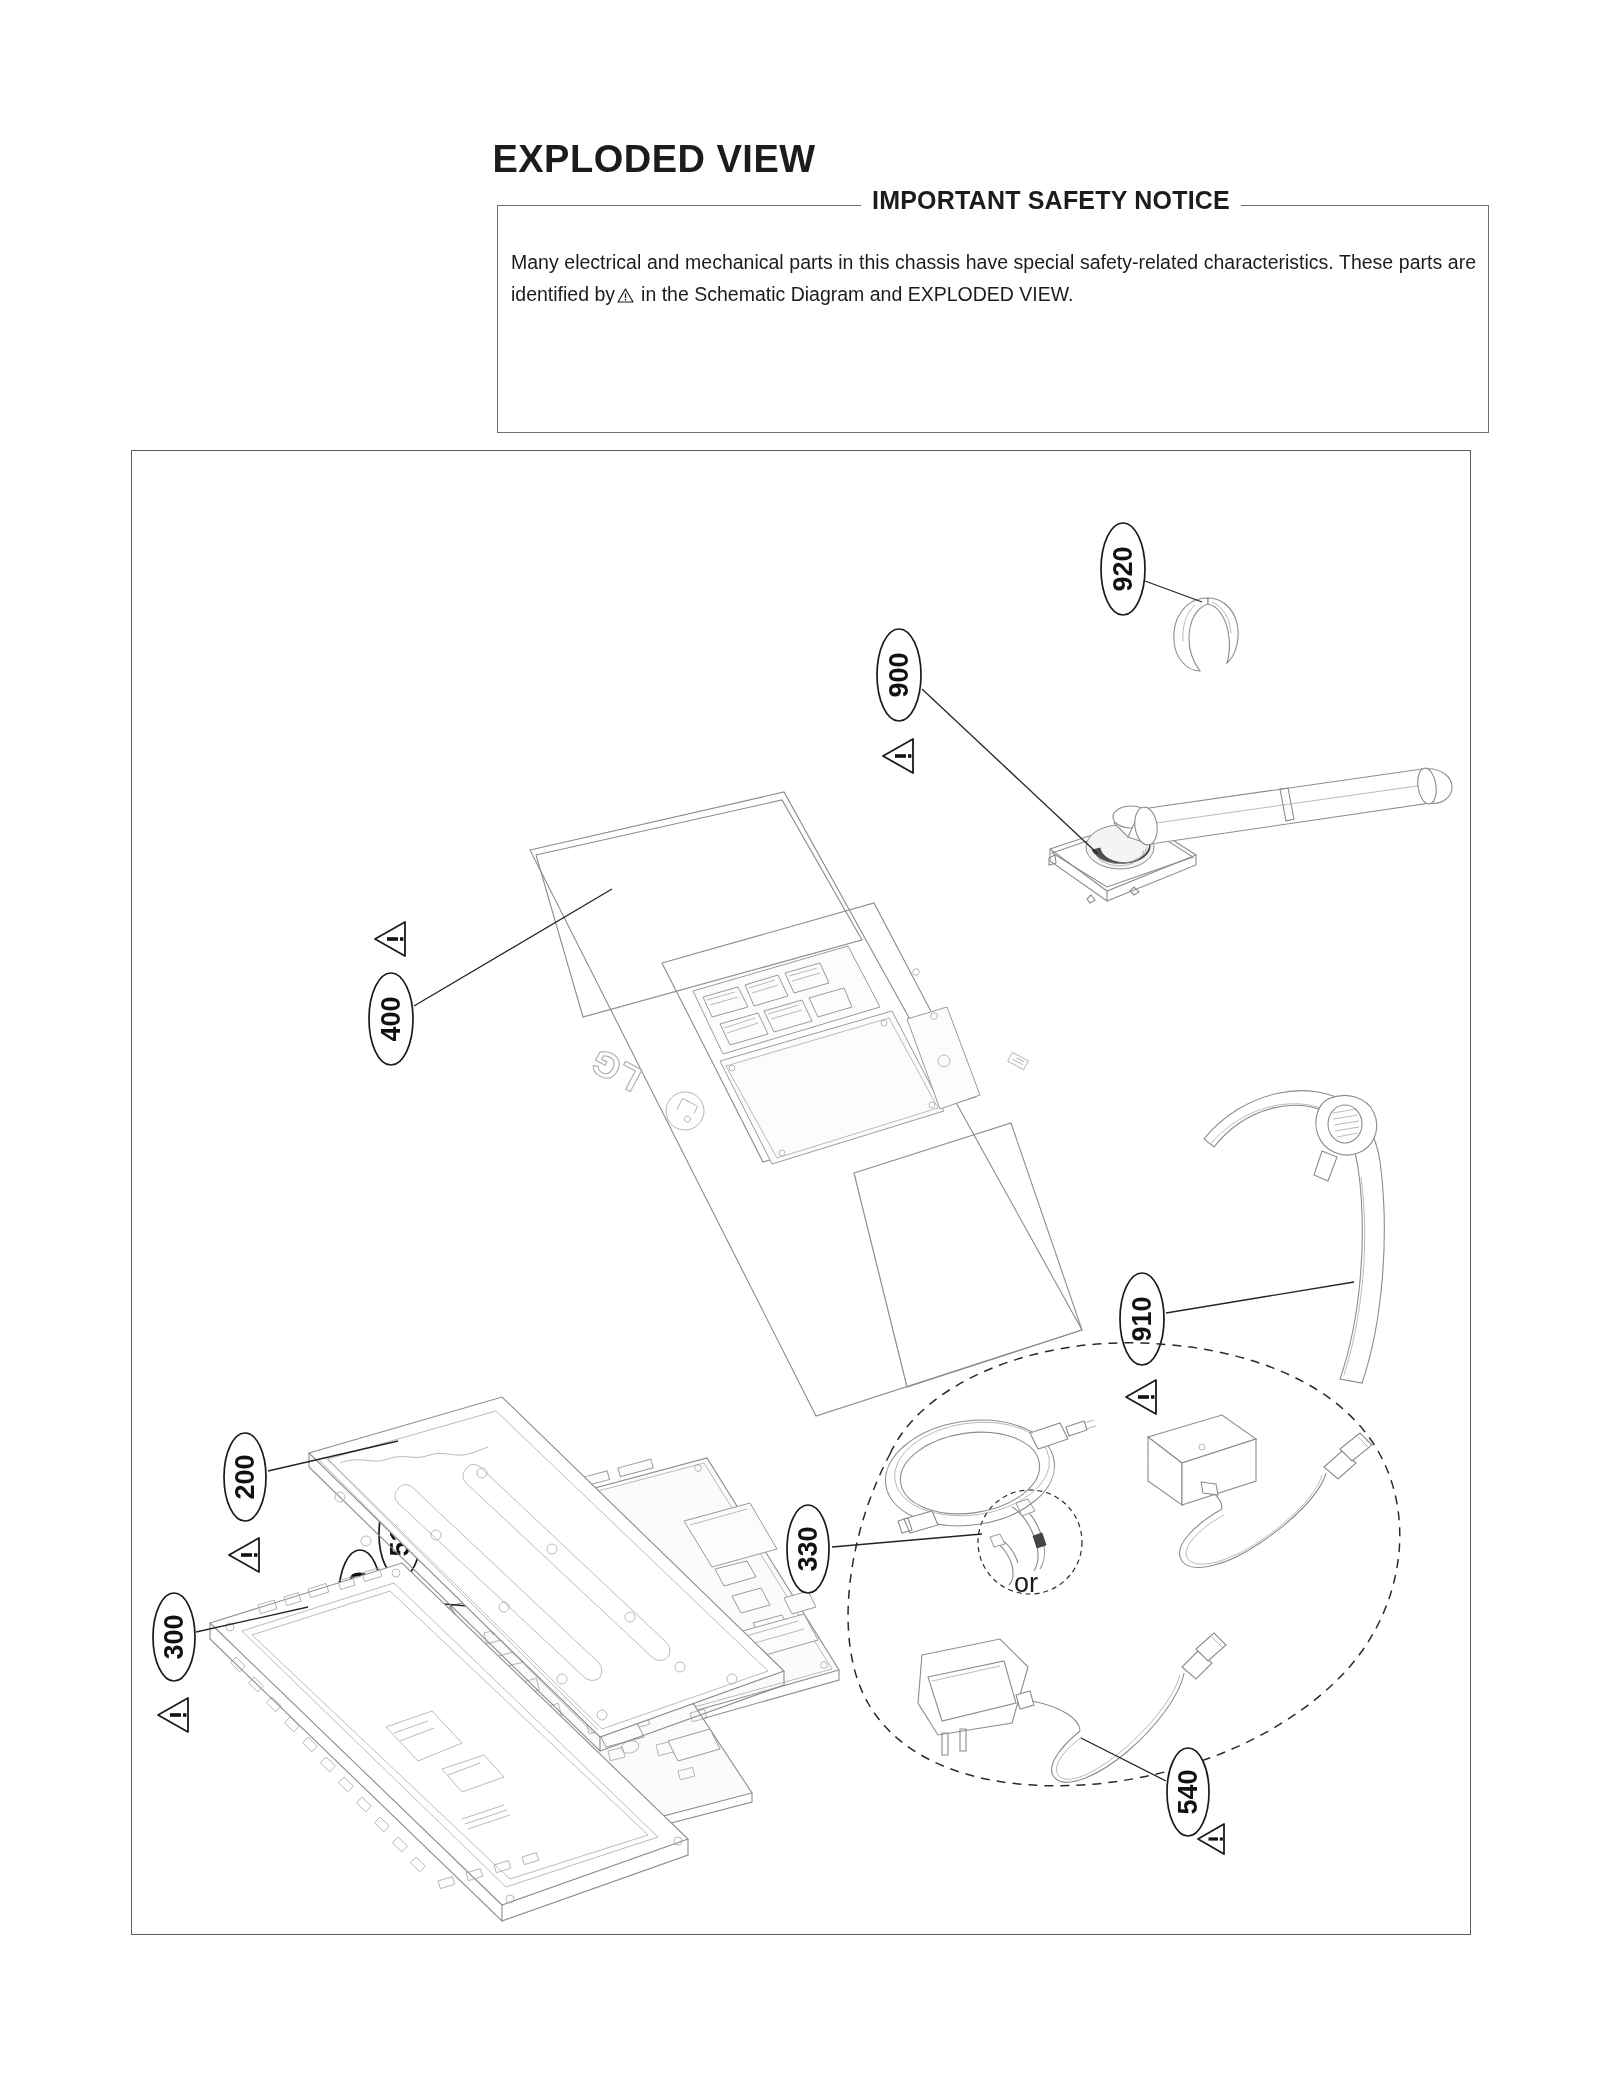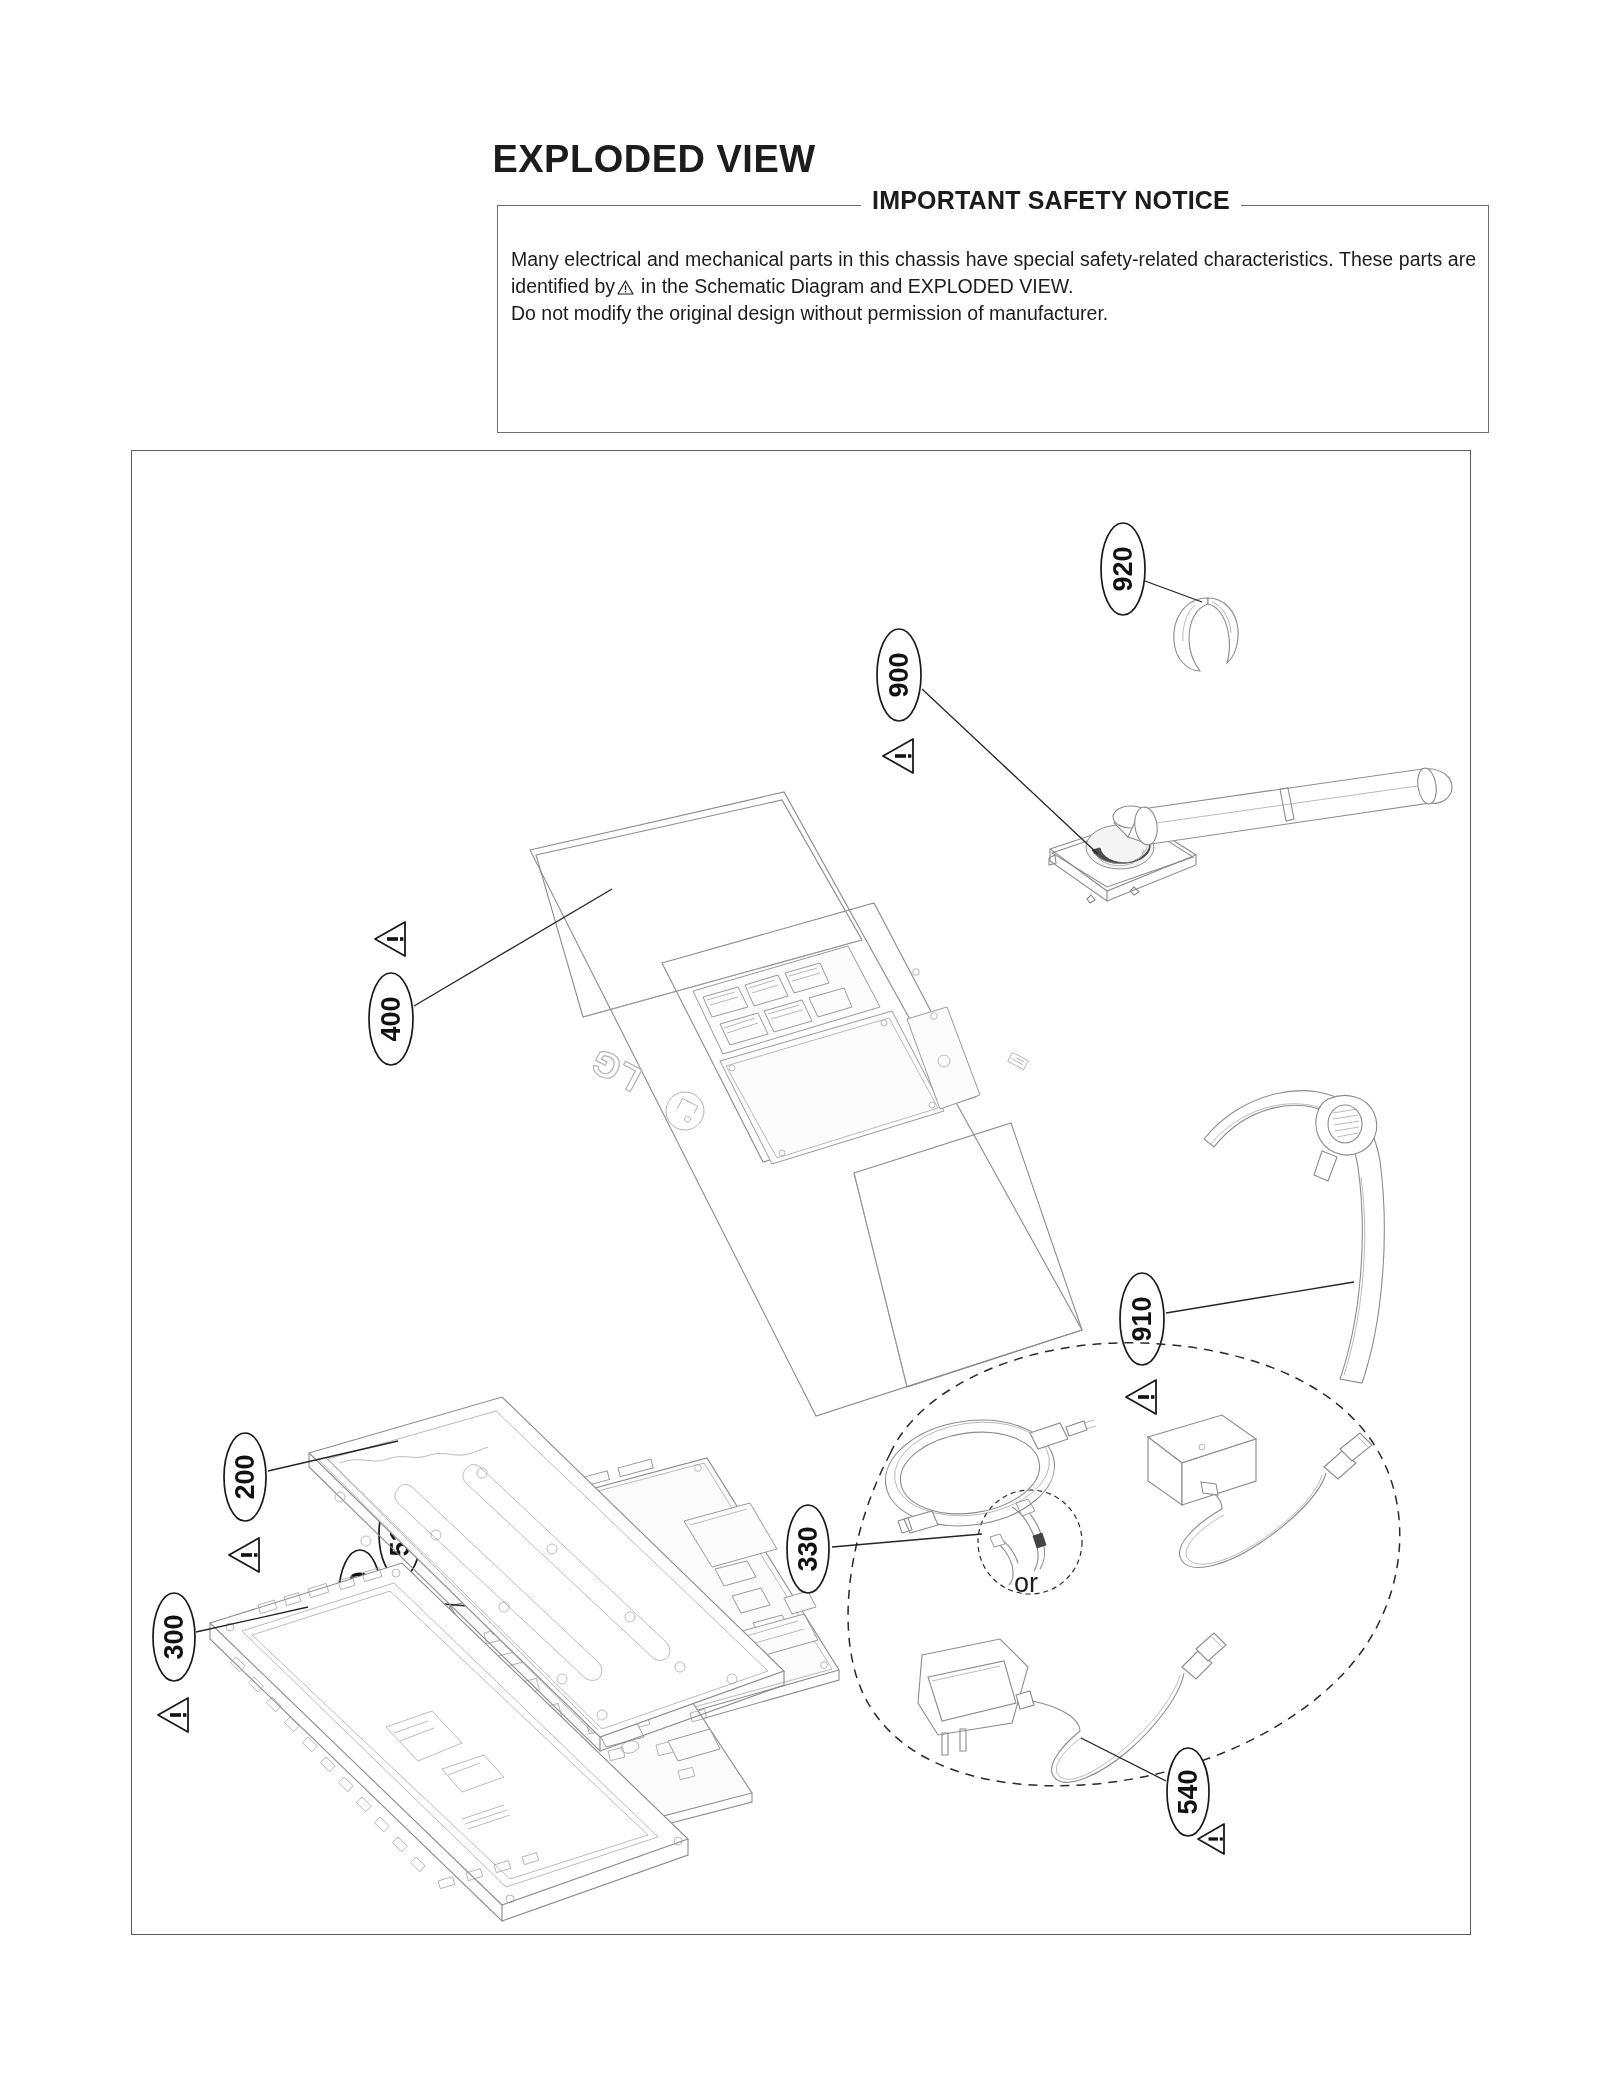--- a/index.html
+++ b/index.html
@@ -57,21 +57,21 @@
     color: #1c1c1c;
     position: relative;
     left: 57px;
   }
   #safety-body {
     position: absolute;
     left: 13px;
     top: 40px;
     right: 12px;
     font-size: 19.5px;
-    line-height: 27px;
+    line-height: 32px;
     color: #1c1c1c;
   }
   #safety-body p {
     margin: 0;
     text-align: justify;
     text-justify: inter-word;
   }
   #safety-body p.nojust { text-align: left; }
   .inline-warn {
     display: inline-block;
@@ -137,21 +137,20 @@
   <div id="safety-legend">
     <span class="legend-text">IMPORTANT SAFETY NOTICE</span>
   </div>
   <div id="safety-body">
     <p><span>Many electrical and mechanical parts in this chassis have special safety-related characteristics. These parts are identified by</span><span class="inline-warn">
          <svg width="17" height="15" viewBox="0 0 17 15">
            <path class="warn-tri" style="stroke-width:1.2" d="M8.5 1 L16 14 L1 14 Z"></path>
            <rect class="warn-bang" x="7.9" y="5.4" width="1.3" height="4.6"></rect>
            <rect class="warn-bang" x="7.9" y="11" width="1.3" height="1.3"></rect>
          </svg></span><span>in the Schematic Diagram and EXPLODED VIEW.</span></p>
-    <p class="nojust">Do not modify the original design without permission of manufacturer.</p>
   </div>
 </div>
 
 <div id="diagram-frame">
   <svg id="diagram-svg" width="1336" height="1481" viewBox="0 0 1336 1481">
 
     <g>
 
       <path class="ln-f" d="M918 398 L1008 368 L1064 404 L975 440 Z"></path>
       <path class="ln" d="M920 402 L1008 372 L1061 406 L975 436 Z"></path>

